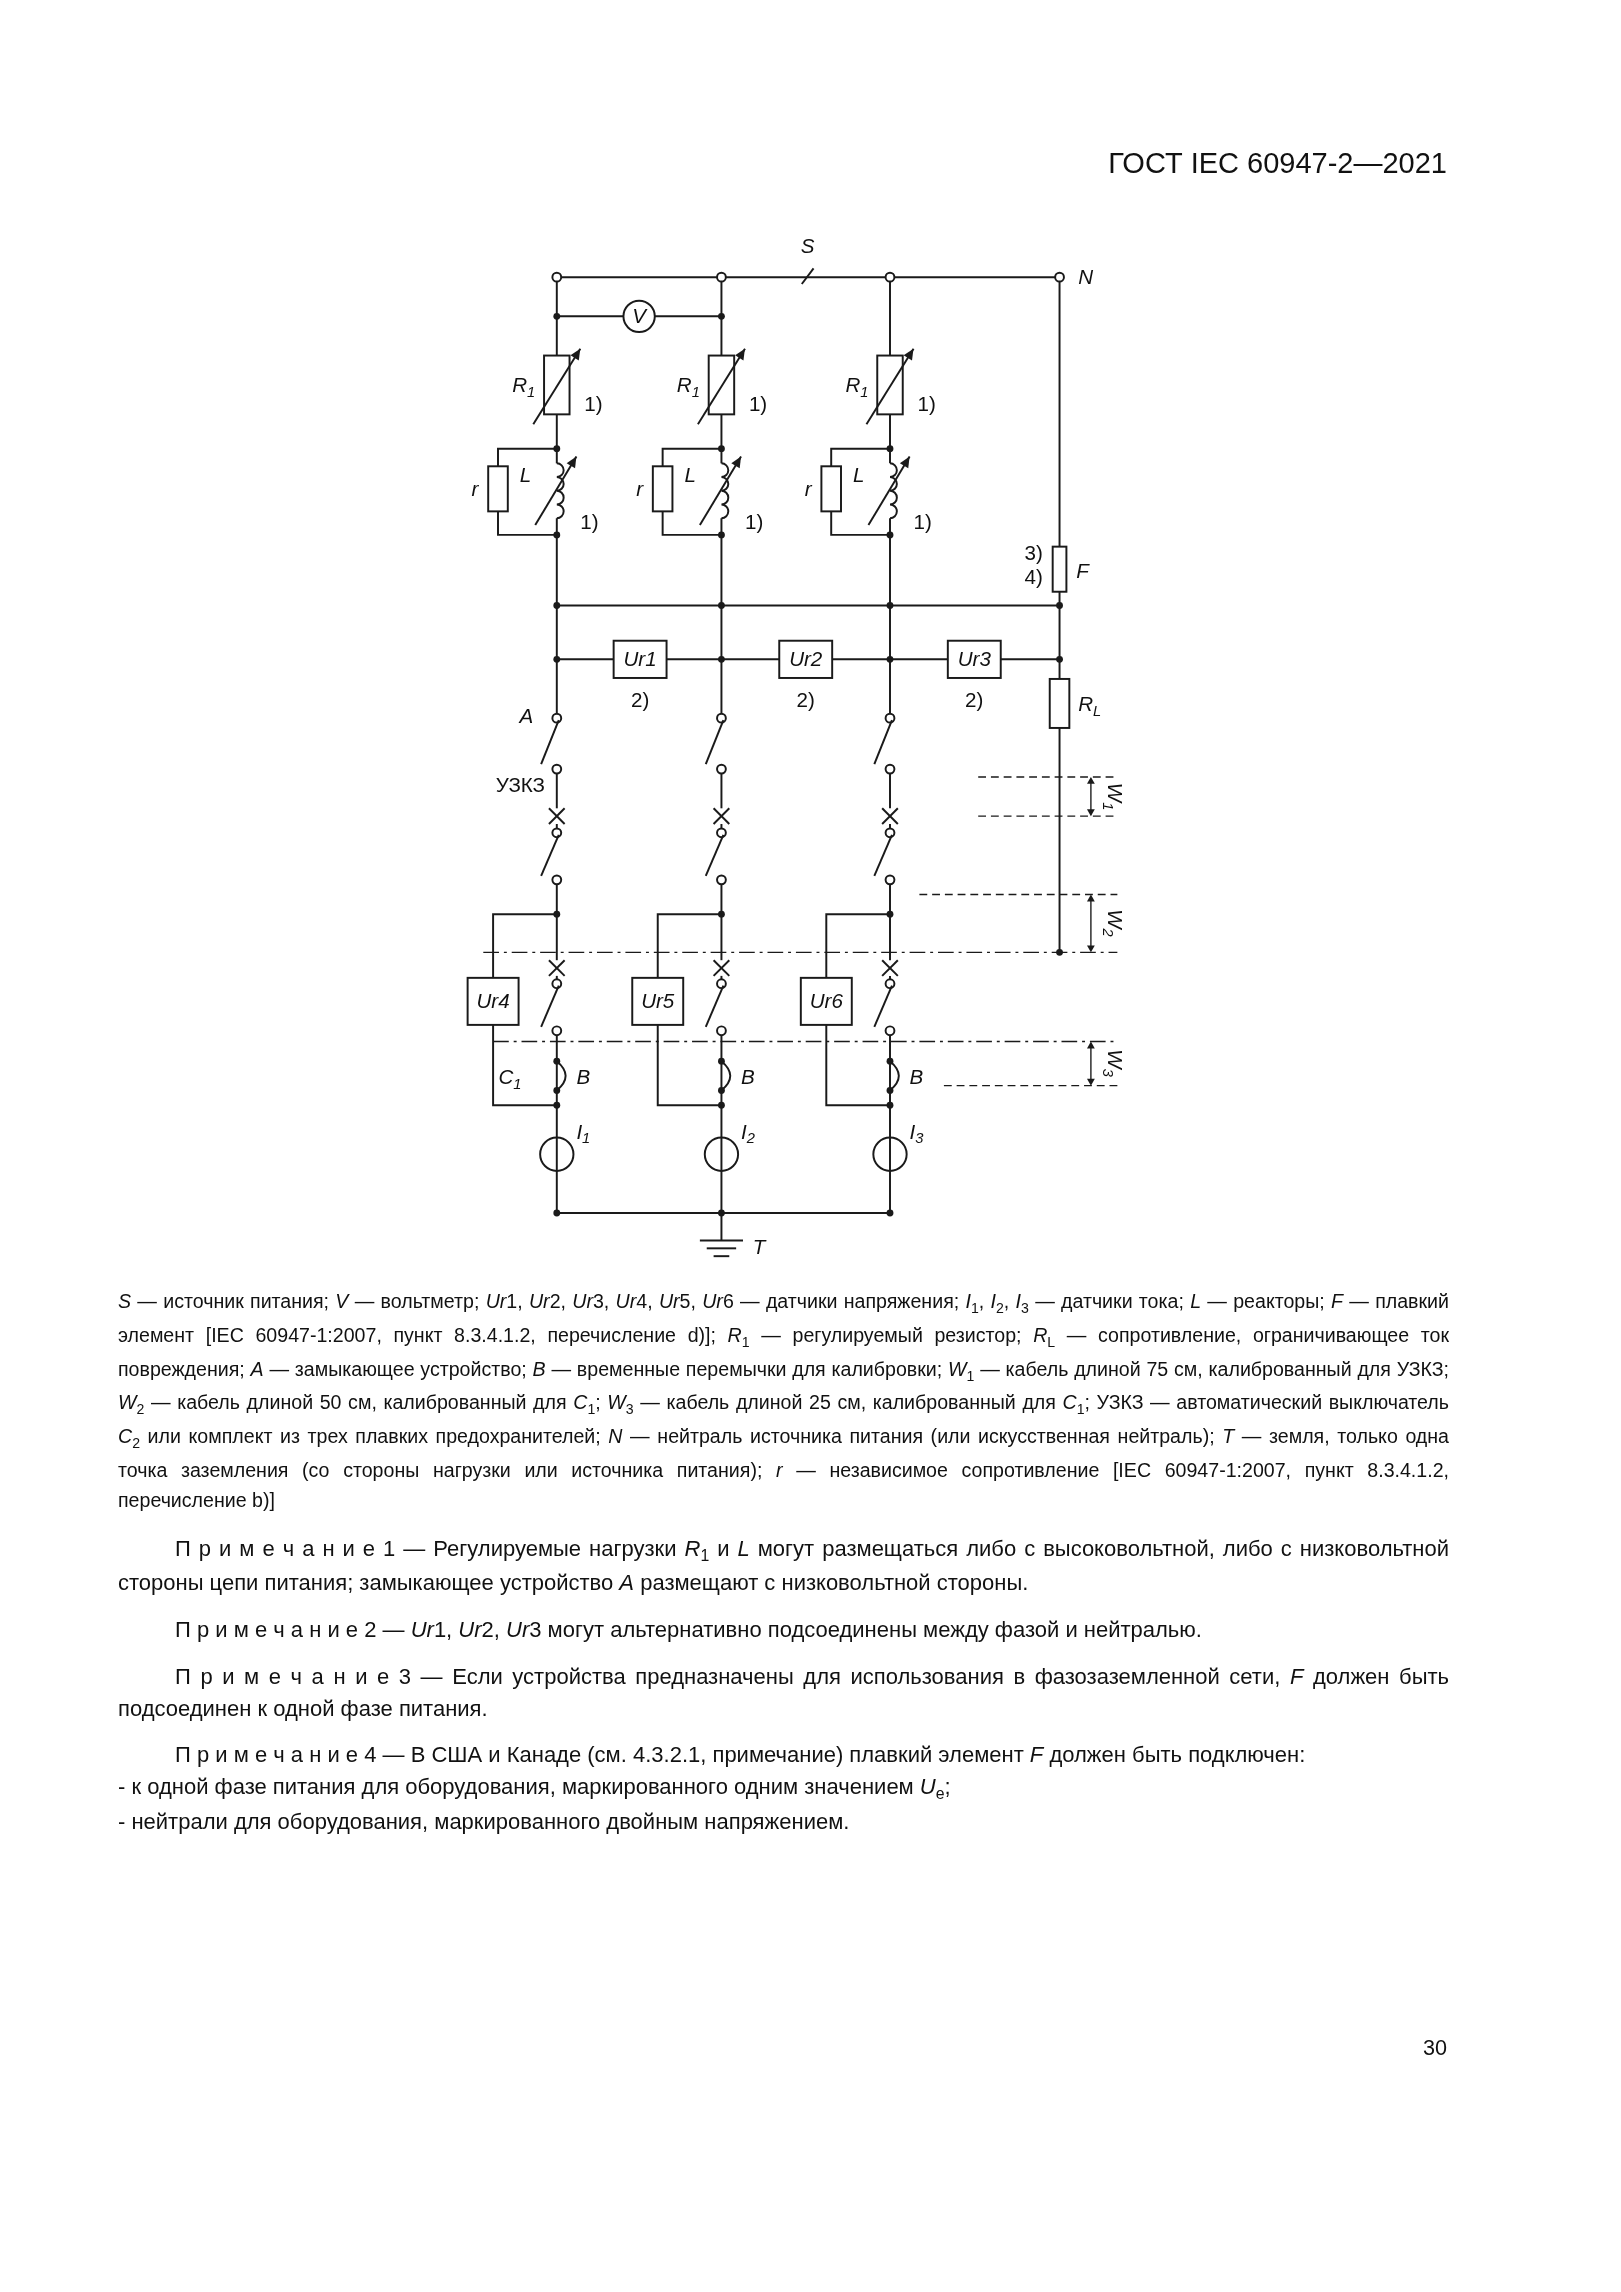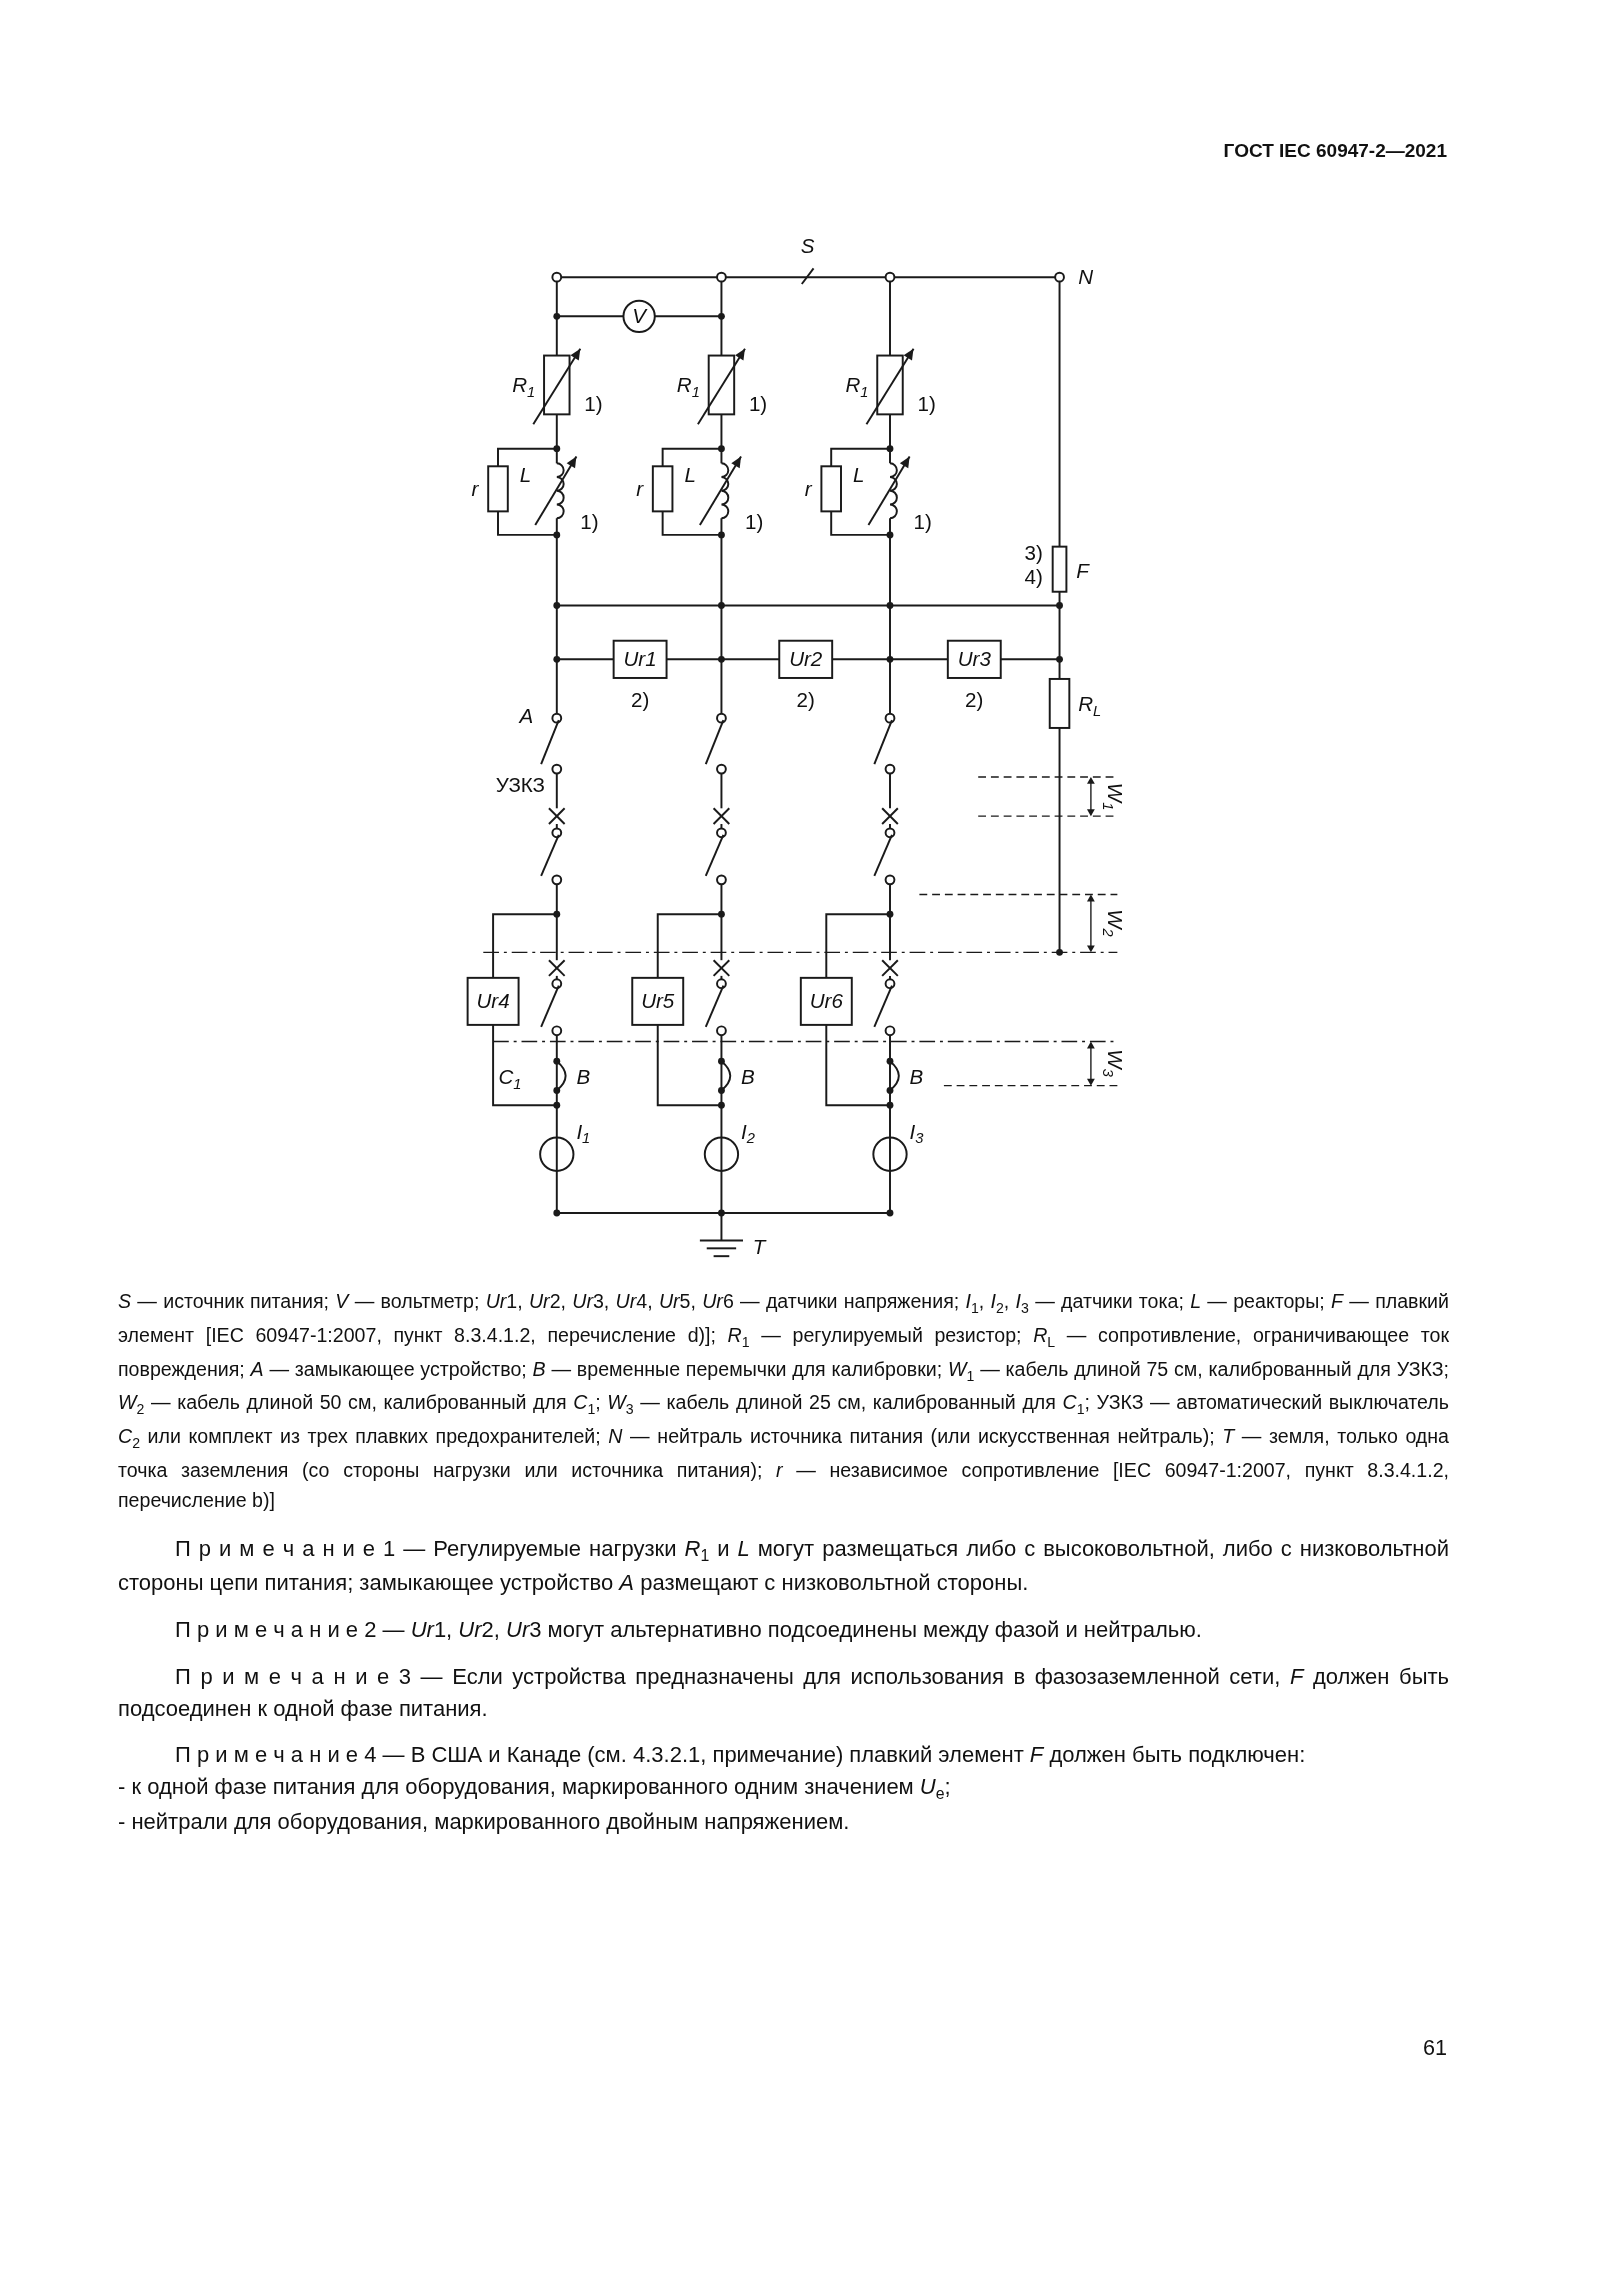--- a/index.html
+++ b/index.html
@@ -1,18 +1,18 @@
 <!DOCTYPE html>
 <html><head>
 <meta charset="utf-8">
 <style>
   html,body{margin:0;padding:0;}
   body{width:1621px;height:2293px;background:#ffffff;position:relative;
        font-family:"Liberation Sans",sans-serif;color:#111;}
-  .doc-header{position:absolute;top:140px;right:174px;font-weight:bold;font-size:19px;}
+  .doc-header{position:absolute;top:147px;right:174px;font-weight:normal;font-size:29px;}
   .diagram{position:absolute;left:449px;top:223px;}
   .textblock{position:absolute;left:118px;top:1286px;width:1331px;}
   .legend{font-size:19.6px;line-height:1.55;text-align:justify;margin:0 0 17px 0;}
   .note{font-size:22px;line-height:1.42;text-align:justify;text-indent:57px;margin:0 0 15.7px 0;}
   .caption{font-size:21px;line-height:1.5;text-align:center;margin:29px 29px 0 29px;}
   .page-number{position:absolute;top:2035px;right:174px;font-size:21.6px;}
   sub{font-size:72%;}
   i{font-style:italic;}
   
   .w{stroke:#1a1a1a;stroke-width:2;fill:none;}
@@ -214,16 +214,16 @@
   </svg>
 
   <div class="textblock">
     <p class="legend"><i>S</i> — источник питания; <i>V</i> — вольтметр; <i>Ur</i>1, <i>Ur</i>2, <i>Ur</i>3, <i>Ur</i>4, <i>Ur</i>5, <i>Ur</i>6 — датчики напряжения; <i>I</i><sub>1</sub>, <i>I</i><sub>2</sub>, <i>I</i><sub>3</sub> — датчики тока; <i>L</i> — реакторы; <i>F</i> — плавкий элемент [IEC 60947-1:2007, пункт 8.3.4.1.2, перечисление d)]; <i>R</i><sub>1</sub> — регулируемый резистор; <i>R</i><sub>L</sub> — сопротивление, ограничивающее ток повреждения; <i>A</i> — замыкающее устройство; <i>B</i> — временные перемычки для калибровки; <i>W</i><sub>1</sub> — кабель длиной 75 см, калиброванный для УЗКЗ; <i>W</i><sub>2</sub> — кабель длиной 50 см, калиброванный для <i>C</i><sub>1</sub>; <i>W</i><sub>3</sub> — кабель длиной 25 см, калиброванный для <i>C</i><sub>1</sub>; УЗКЗ — автоматический выключатель <i>C</i><sub>2</sub> или комплект из трех плавких предохранителей; <i>N</i> — нейтраль источника питания (или искусственная нейтраль); <i>T</i> — земля, только одна точка заземления (со стороны нагрузки или источника питания); <i>r</i> — независимое сопротивление [IEC 60947-1:2007, пункт 8.3.4.1.2, перечисление b)]</p>
     <p class="note">П р и м е ч а н и е 1 — Регулируемые нагрузки <i>R</i><sub>1</sub> и <i>L</i> могут размещаться либо с высоковольтной, либо с низковольтной стороны цепи питания; замыкающее устройство <i>A</i> размещают с низковольтной стороны.</p>
     <p class="note">П р и м е ч а н и е 2 — <i>Ur</i>1, <i>Ur</i>2, <i>Ur</i>3 могут альтернативно подсоединены между фазой и нейтралью.</p>
     <p class="note">П р и м е ч а н и е 3 — Если устройства предназначены для использования в фазозаземленной сети, <i>F</i> должен быть подсоединен к одной фазе питания.</p>
     <p class="note">П р и м е ч а н и е 4 — В США и Канаде (см. 4.3.2.1, примечание) плавкий элемент <i>F</i> должен быть подключен:<br>- к одной фазе питания для оборудования, маркированного одним значением <i>U</i><sub>e</sub>;<br>- нейтрали для оборудования, маркированного двойным напряжением.</p>
   </div>
 
-  <div class="page-number">61</div>
+  <div class="page-number">30</div>
 
 </div>
 
 
 </body></html>

